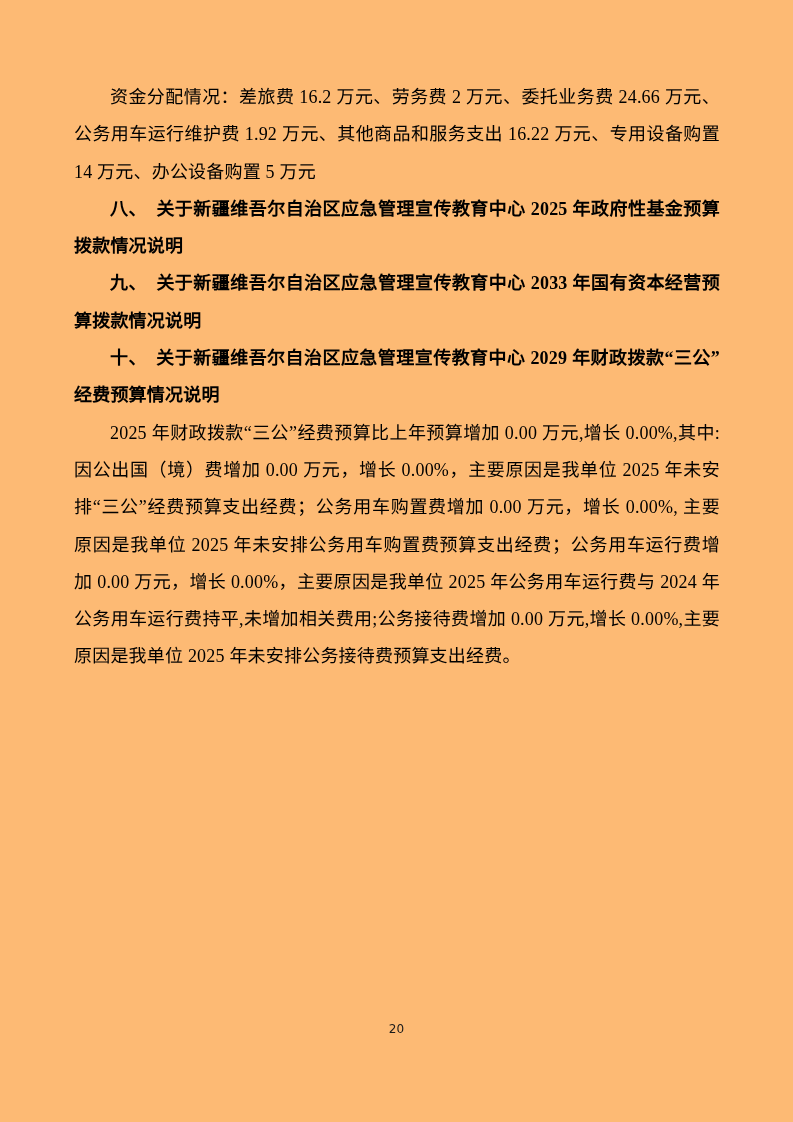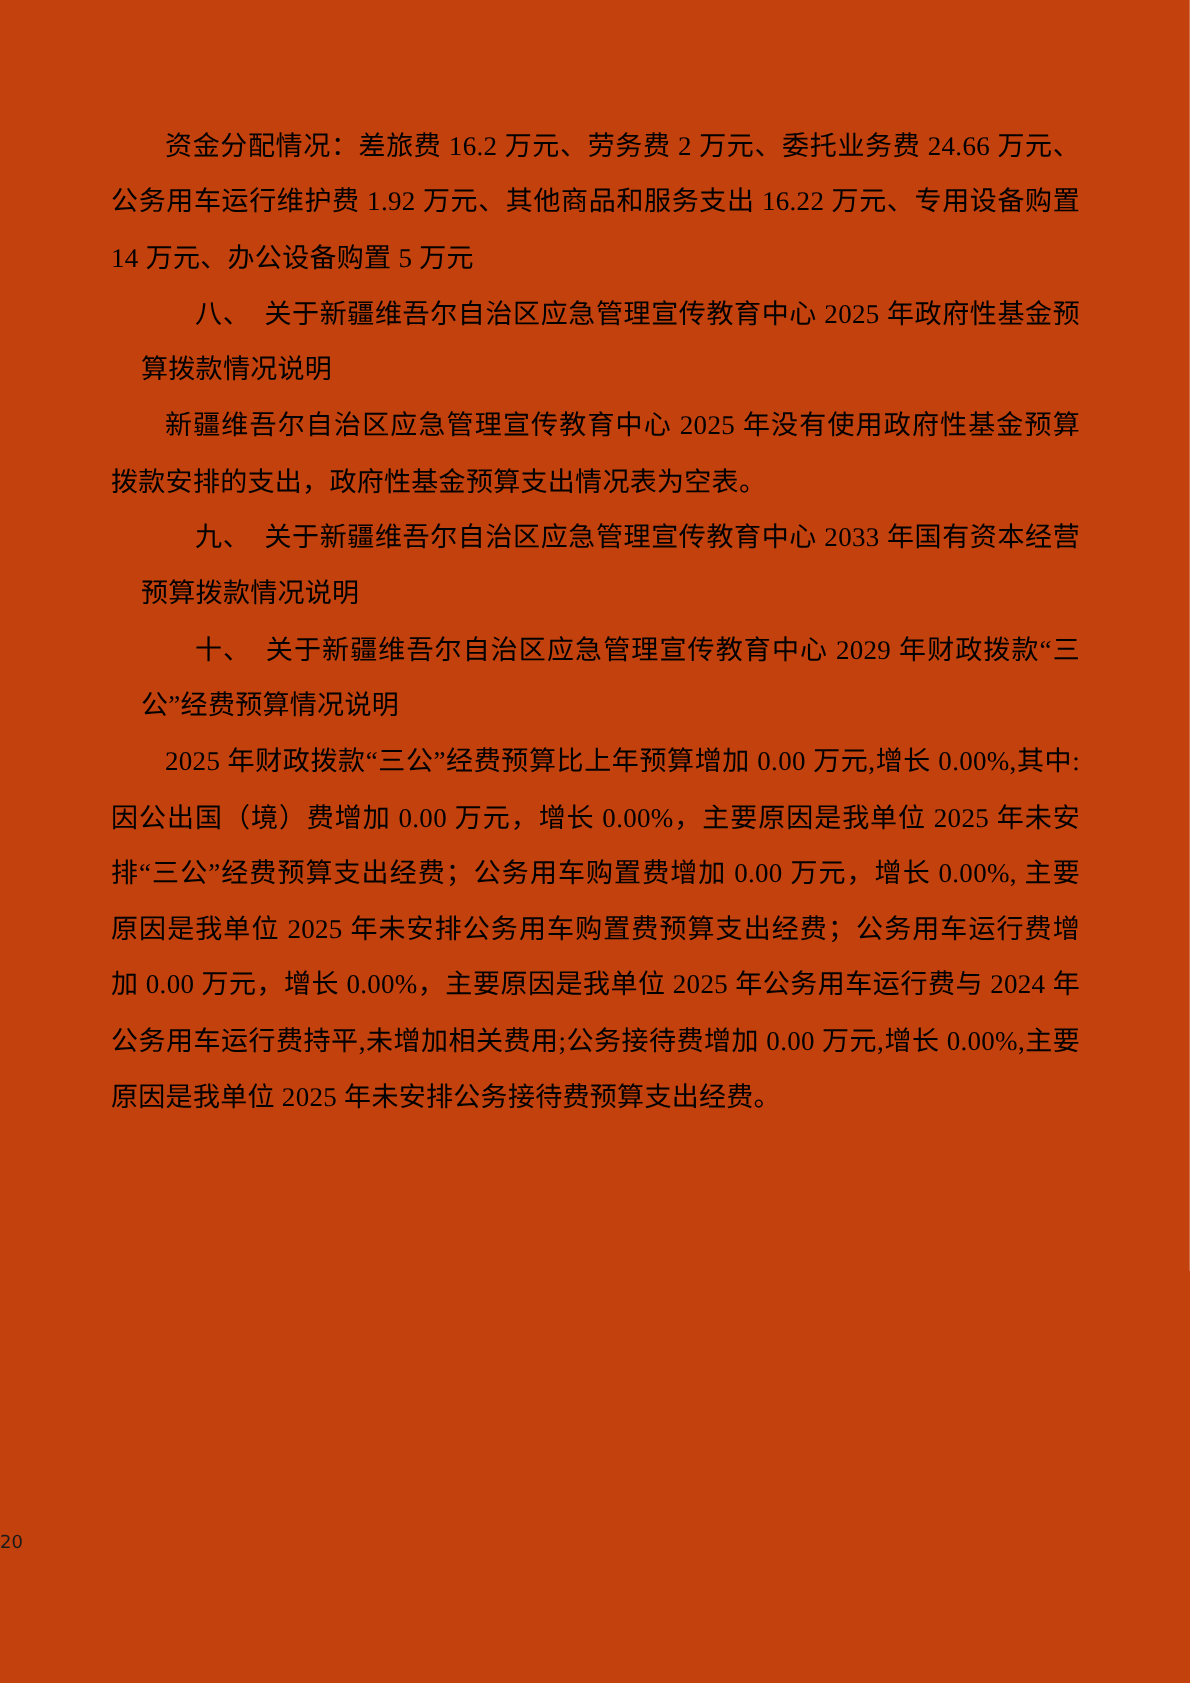--- a/index.html
+++ b/index.html
@@ -11,62 +11,60 @@
     height: 1122px;
     background: #ffffff;
     position: relative;
     overflow: hidden;
     font-family: "Liberation Serif", "DejaVu Serif", serif;
     color: #000000;
   }
   .page {
     position: absolute;
     inset: 0;
-    background: #c2410c;
+    background: #fdba74;
   }
   .content {
     position: absolute;
     left: 74px;
     top: 79px;
     width: 646px;
     font-size: 18px;
     line-height: 37.3px;
     text-align: justify;
     letter-spacing: 0.2px;
   }
   .content p {
     margin: 0;
     padding: 0;
     text-indent: 2em;
   }
   .content p.heading {
-    font-weight: normal;
-    margin-left: 20px;
+    font-weight: bold;
   }
   .footer {
     position: absolute;
     top: 1019px;
     left: 0;
     width: 793px;
-    text-align: left;
+    text-align: center;
   }
   .page-number {
     font-family: "DejaVu Sans", "Liberation Sans", sans-serif;
     font-size: 12px;
     color: #1a1a1a;
   }
 </style>
 </head>
 <body>
 
 <div class="page">
   <div class="content">
     <p class="body">资金分配情况：差旅费 16.2 万元、劳务费 2 万元、委托业务费 24.66 万元、公务用车运行维护费 1.92 万元、其他商品和服务支出 16.22 万元、专用设备购置 14 万元、办公设备购置 5 万元</p>
     <p class="heading">八、　关于新疆维吾尔自治区应急管理宣传教育中心 2025 年政府性基金预算拨款情况说明</p>
-    <p class="body">新疆维吾尔自治区应急管理宣传教育中心 2025 年没有使用政府性基金预算拨款安排的支出，政府性基金预算支出情况表为空表。</p>
     <p class="heading">九、　关于新疆维吾尔自治区应急管理宣传教育中心 2033 年国有资本经营预算拨款情况说明</p>
     <p class="heading">十、　关于新疆维吾尔自治区应急管理宣传教育中心 2029 年财政拨款“三公”经费预算情况说明</p>
     <p class="body">2025 年财政拨款“三公”经费预算比上年预算增加 0.00 万元,增长 0.00%,其中: 因公出国（境）费增加 0.00 万元，增长 0.00%，主要原因是我单位 2025 年未安排“三公”经费预算支出经费；公务用车购置费增加 0.00 万元，增长 0.00%, 主要原因是我单位 2025 年未安排公务用车购置费预算支出经费；公务用车运行费增加 0.00 万元，增长 0.00%，主要原因是我单位 2025 年公务用车运行费与 2024 年公务用车运行费持平,未增加相关费用;公务接待费增加 0.00 万元,增长 0.00%,主要原因是我单位 2025 年未安排公务接待费预算支出经费。</p>
   </div>
 
   <div class="footer">
     <span class="page-number">20</span>
   </div>
 </div>
 

